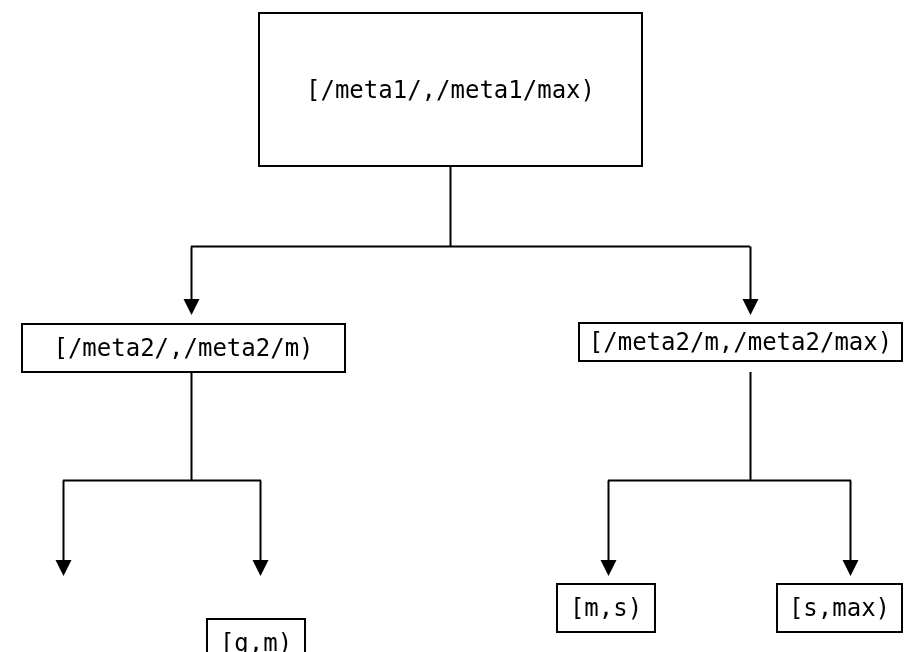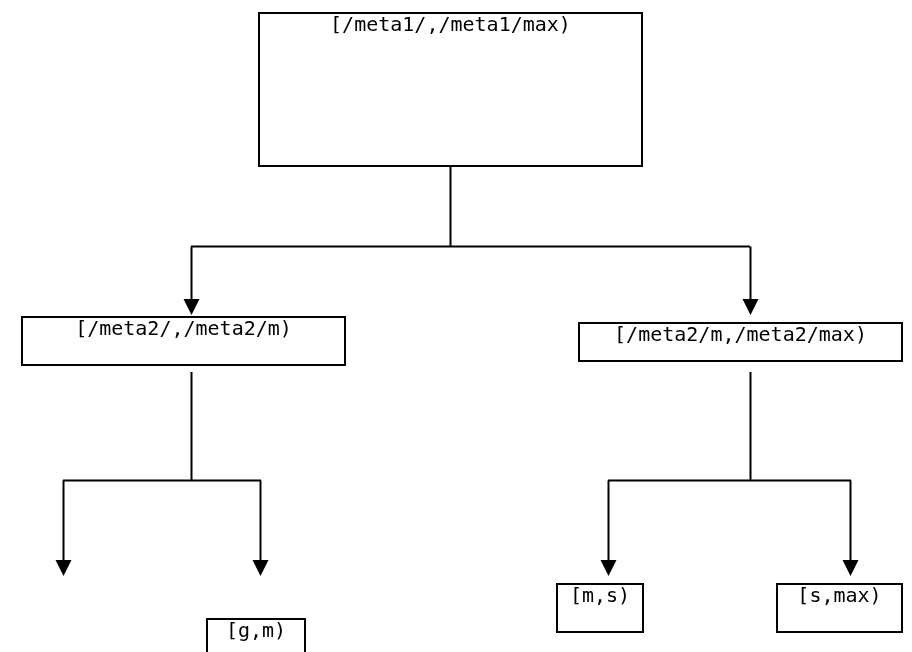--- a/index.html
+++ b/index.html
@@ -14,34 +14,35 @@
     background: #ffffff;
     overflow: hidden;
     font-family: "DejaVu Sans Mono", "Liberation Mono", monospace;
   }
   .node {
     position: absolute;
     box-sizing: border-box;
     border: 2px solid #000000;
     background: #ffffff;
     display: flex;
+    align-items: center;
     justify-content: center;
     color: #000000;
     font-family: "DejaVu Sans Mono", "Liberation Mono", monospace;
-    font-size: 20px;
+    font-size: 24px;
     line-height: 1;
     white-space: nowrap;
     letter-spacing: 0px;
   }
   .node-root   { left: 258px; top: 12px;  width: 385px; height: 155px; }
-  .node-mid-l  { left: 21px;  top: 316px; width: 325px; height: 50px;  }
+  .node-mid-l  { left: 21px;  top: 323px; width: 325px; height: 50px;  }
   .node-mid-r  { left: 578px; top: 322px; width: 325px; height: 40px;  }
   .node-leaf-1 { left: 8px;   top: 583px; width: 100px; height: 50px;  }
   .node-leaf-2 { left: 206px; top: 618px; width: 100px; height: 50px;  }
-  .node-leaf-3 { left: 556px; top: 583px; width: 88px; height: 50px;  }
+  .node-leaf-3 { left: 556px; top: 583px; width: 100px; height: 50px;  }
   .node-leaf-4 { left: 776px; top: 583px; width: 127px; height: 50px;  }
 
   .edge-layer {
     position: absolute;
     left: 0;
     top: 0;
     width: 912px;
     height: 652px;
     pointer-events: none;
   }

